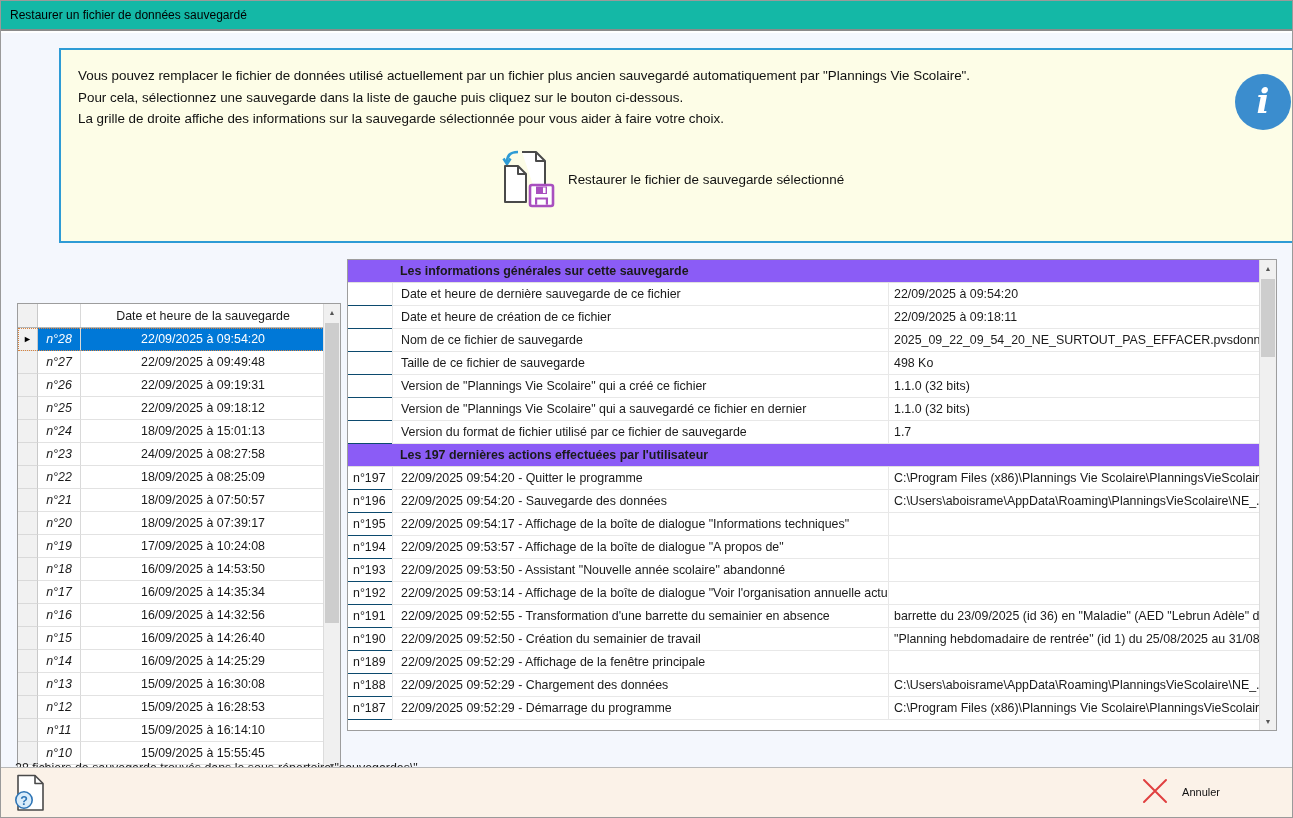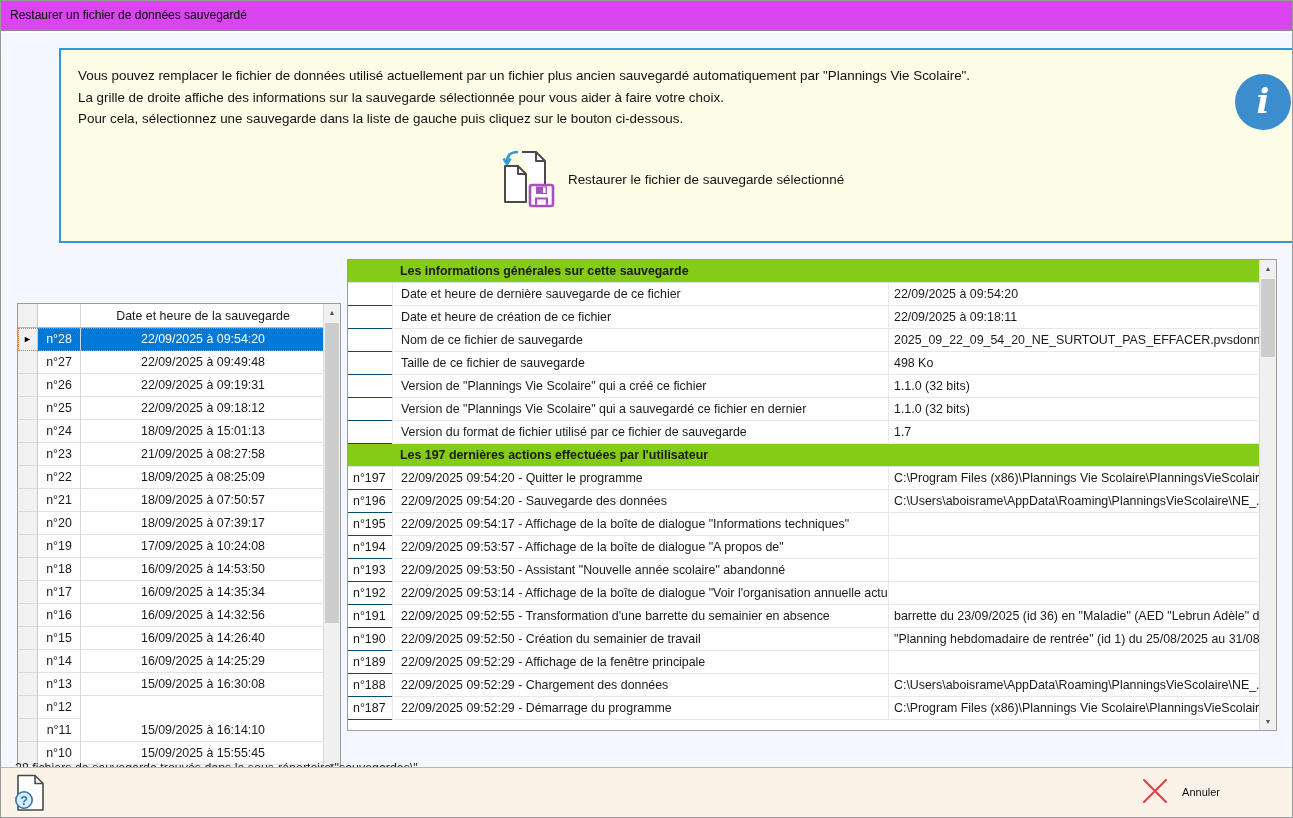--- a/index.html
+++ b/index.html
@@ -18,21 +18,21 @@
     --info-bg:#fdfde7;
     --main-bg:#f4f7fd;
     --footer-bg:#fbf2e8;
     --cancel-red:#e04040;
     --floppy-purple:#a94fbf;
   }
 
   
   .titlebar{
     position:absolute; left:0; top:0; width:100%; height:30px;
-    background:#d946ef; border-bottom:2px solid #8a8a8a;
+    background:#14b8a6; border-bottom:2px solid #8a8a8a;
     font-size:12px; line-height:28px; padding-left:9px; color:#000;
   }
 
   
   .main{
     position:absolute; left:0; top:32px; width:100%; height:734px;
     background:var(--main-bg);
   }
 
   
@@ -63,35 +63,35 @@
 
   
   .lhead{ display:flex; height:24px; border-bottom:1px solid #b5b5b5; font-size:12.4px; }
   .lhead .h-sel{ width:20px; background:#f1f1f1; border-right:1px solid #c9c9c9; }
   .lhead .h-num{ width:43px; border-right:1px solid #d9d9d9; }
   .lhead .h-date{ width:244px; text-align:center; line-height:24px; }
   .lrow{ display:flex; height:23px; font-size:12.4px; cursor:default; }
   .lrow .cell{ line-height:22px; }
   .sel-cell{ width:20px; background:#f1f1f1; border-right:1px solid #c9c9c9; border-bottom:1px solid #d9d9d9;
              text-align:center; font-size:9px; line-height:21px; color:#000; }
-  .num-cell{ width:43px; border-right:1px solid #d9d9d9; border-bottom:1px solid #e2e2e2; text-align:center; }
+  .num-cell{ width:43px; border-right:1px solid #d9d9d9; border-bottom:1px solid #e2e2e2; text-align:center;font-style:italic; }
   .date-cell{ width:244px; border-bottom:1px solid #e2e2e2; text-align:center; }
   .lrow.selected .num-cell, .lrow.selected .date-cell{
     background:var(--selection-blue); color:#fff; border-bottom-color:var(--selection-blue);
   }
   .lrow.selected{ outline:1px dotted #d9823b; outline-offset:-1px; }
 
   
   .rrow{ display:flex; height:23px; font-size:12.4px; }
   .rnum{ width:44px; padding-left:5px; line-height:22px; border-bottom:1px solid #0c4a6e; }
   .rlabel{ width:496px; padding-left:8px; line-height:22px; border-left:1px solid #e8e8e8;
            border-bottom:1px solid #e8e8e8; white-space:nowrap; overflow:hidden; }
   .rvalue{ flex:1; padding-left:5px; line-height:22px; border-left:1px solid #e8e8e8;
            border-bottom:1px solid #e8e8e8; white-space:nowrap; overflow:hidden; margin-right:17px; }
-  .rrow.section{ background:#84cc16; }
+  .rrow.section{ background:#8b5cf6; }
   .rrow.section .rlabel, .rrow.section .rvalue{ border-left:none; font-weight:bold; }
   .rrow.section .rnum, .rrow.section .rlabel, .rrow.section .rvalue{ border-bottom:1px solid #e0e0e0; }
 
   
   .vscroll{ position:absolute; right:0; top:0; bottom:0; width:17px; background:#f0f0f0;
             border-left:1px solid #dcdcdc; }
   .sb-arrow{ position:absolute; left:0; width:16px; height:17px; text-align:center;
              font-size:7px; line-height:17px; color:#555; cursor:default; }
   .sb-up{ top:0; } .sb-down{ bottom:0; }
   .sb-thumb{ position:absolute; left:1px; width:14px; background:#cdcdcd; }
@@ -110,22 +110,22 @@
 </head>
 <body>
 
 <div class="titlebar">Restaurer un fichier de données sauvegardé</div>
 
 <div class="main">
 
   <div class="info-panel">
     <div class="info-text">
       <div>Vous pouvez remplacer le fichier de données utilisé actuellement par un fichier plus ancien sauvegardé automatiquement par "Plannings Vie Scolaire".</div>
+      <div>Pour cela, sélectionnez une sauvegarde dans la liste de gauche puis cliquez sur le bouton ci-dessous.</div>
       <div>La grille de droite affiche des informations sur la sauvegarde sélectionnée pour vous aider à faire votre choix.</div>
-      <div>Pour cela, sélectionnez une sauvegarde dans la liste de gauche puis cliquez sur le bouton ci-dessous.</div>
     </div>
     <div class="info-badge">i</div>
 
     <button class="restore-btn">
       <span>
         <svg width="58" height="60" viewBox="0 0 58 60">
           <path d="M23 4 h14 l9 9 v24 h-12" fill="#ffffff" stroke="#4a4a4a" stroke-width="2" stroke-linejoin="round"></path>
           <path d="M37 4 v9 h9" fill="none" stroke="#4a4a4a" stroke-width="2" stroke-linejoin="round"></path>
           <path d="M19 4 C11 4 8 8 8 14" fill="none" stroke="#2e9bd5" stroke-width="2.6"></path>
           <path d="M4.5 10.5 L8 16 L11.5 10.5" fill="none" stroke="#2e9bd5" stroke-width="2.6" stroke-linejoin="round"></path>
@@ -170,21 +170,21 @@
     <div class="cell date-cell">22/09/2025 à 09:18:12</div>
   </div>
         <div class="lrow">
     <div class="cell sel-cell"><span class="marker"></span></div>
     <div class="cell num-cell">n°24</div>
     <div class="cell date-cell">18/09/2025 à 15:01:13</div>
   </div>
         <div class="lrow">
     <div class="cell sel-cell"><span class="marker"></span></div>
     <div class="cell num-cell">n°23</div>
-    <div class="cell date-cell">21/09/2025 à 08:27:58</div>
+    <div class="cell date-cell">24/09/2025 à 08:27:58</div>
   </div>
         <div class="lrow">
     <div class="cell sel-cell"><span class="marker"></span></div>
     <div class="cell num-cell">n°22</div>
     <div class="cell date-cell">18/09/2025 à 08:25:09</div>
   </div>
         <div class="lrow">
     <div class="cell sel-cell"><span class="marker"></span></div>
     <div class="cell num-cell">n°21</div>
     <div class="cell date-cell">18/09/2025 à 07:50:57</div>
@@ -225,20 +225,21 @@
     <div class="cell date-cell">16/09/2025 à 14:25:29</div>
   </div>
         <div class="lrow">
     <div class="cell sel-cell"><span class="marker"></span></div>
     <div class="cell num-cell">n°13</div>
     <div class="cell date-cell">15/09/2025 à 16:30:08</div>
   </div>
         <div class="lrow">
     <div class="cell sel-cell"><span class="marker"></span></div>
     <div class="cell num-cell">n°12</div>
+    <div class="cell date-cell">15/09/2025 à 16:28:53</div>
   </div>
         <div class="lrow">
     <div class="cell sel-cell"><span class="marker"></span></div>
     <div class="cell num-cell">n°11</div>
     <div class="cell date-cell">15/09/2025 à 16:14:10</div>
   </div>
         <div class="lrow">
     <div class="cell sel-cell"><span class="marker"></span></div>
     <div class="cell num-cell">n°10</div>
     <div class="cell date-cell">15/09/2025 à 15:55:45</div>

